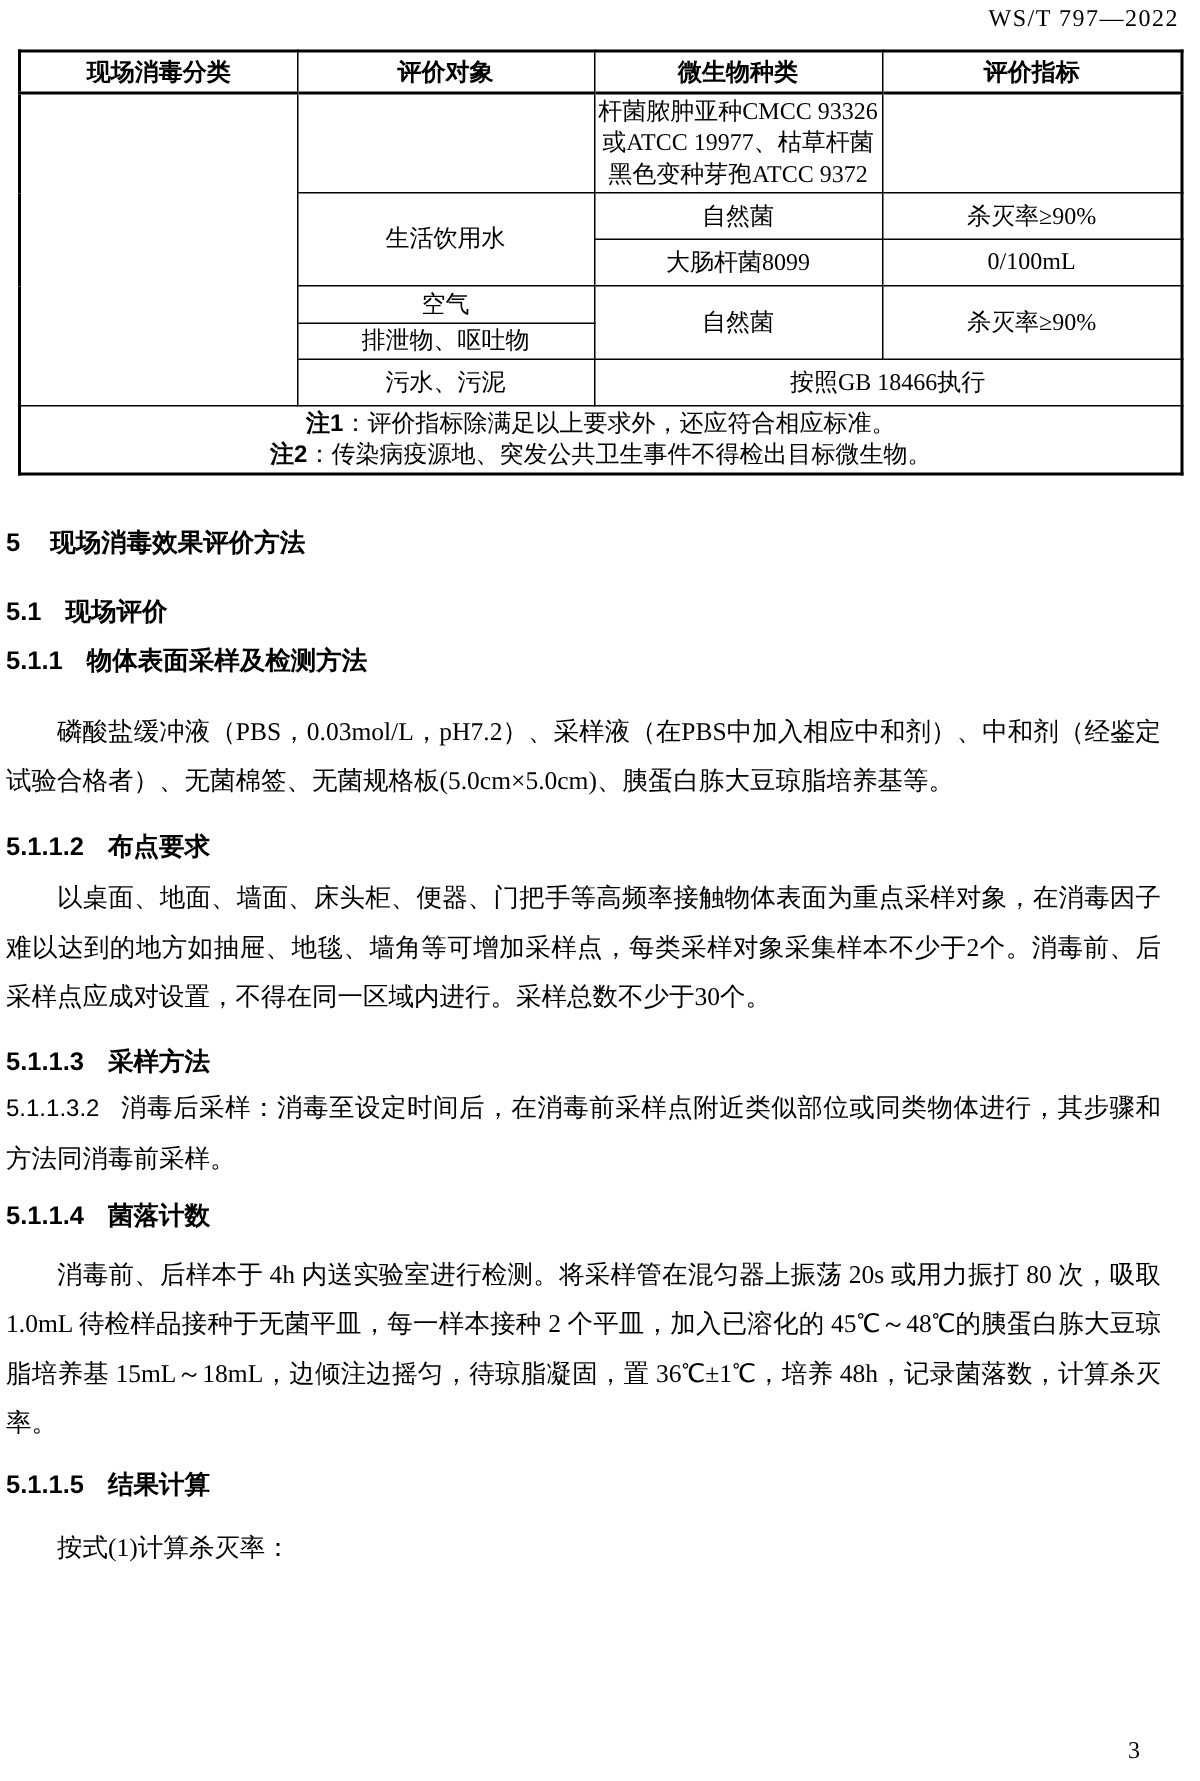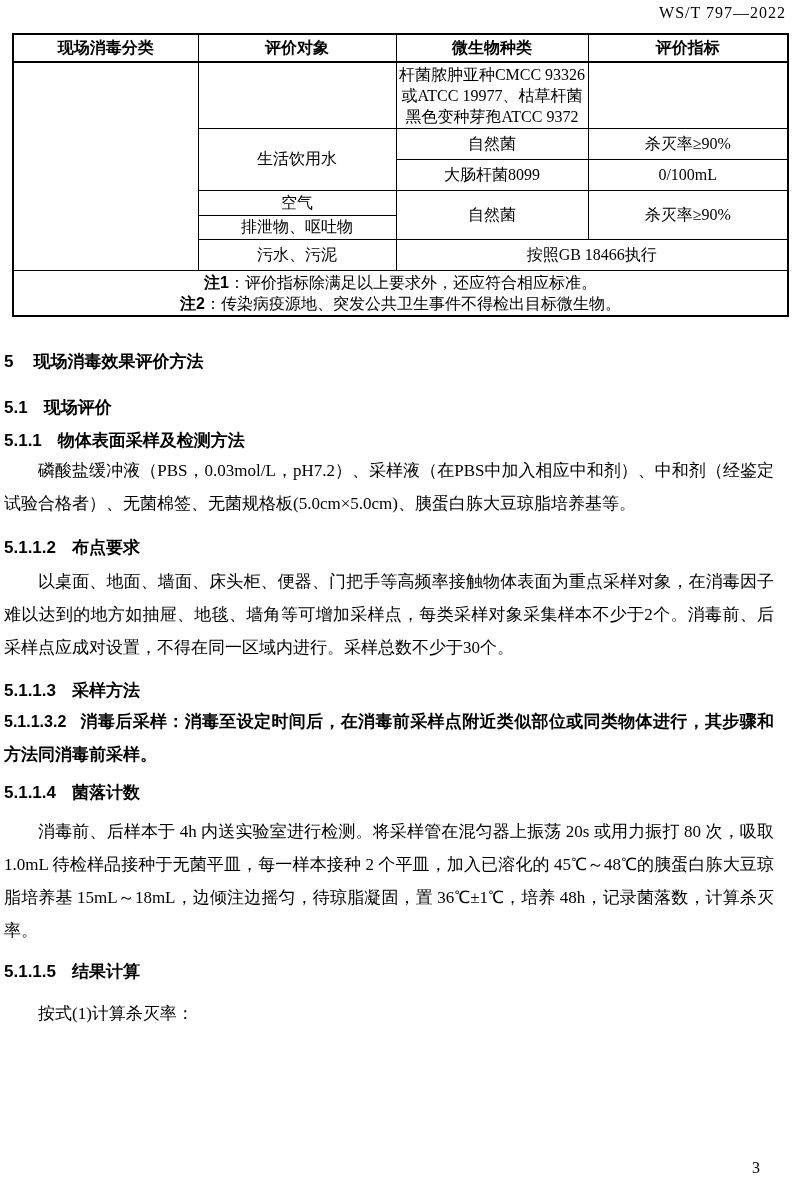--- a/index.html
+++ b/index.html
@@ -77,26 +77,26 @@
   }
   .clause .cnum {
     font-family:"Liberation Sans", sans-serif;
     font-size:16px; margin-right:14px;
   }
   
   #h5        { margin-top:38px; }
   #h5_1      { margin-top:26px; }
   #h5_1_1    { margin-top:13px; }
   #h5_1_1_1  { margin-top:10px; }
-  #p_equipment { margin-top:3px; }
+  #p_equipment { margin-top:20px; }
   #h5_1_1_2  { margin-top:18px; }
   #p_layout  { margin-top:7px; }
   #h5_1_1_3  { margin-top:17px; }
   #c5_1_1_3_1{ margin-top:11px; }
-  #c5_1_1_3_2{ margin-top:4px;font-weight:bold; }
+  #c5_1_1_3_2{ margin-top:4px; }
   #h5_1_1_4  { margin-top:12px; }
   #p_colony  { margin-top:12px; }
   #h5_1_1_5  { margin-top:15px; }
   #p_formula_intro { margin-top:15px; }
   .page-number {
     position:absolute; right:40px; bottom:10px;
     font-size:16px;
   }
 </style>
 </head>

